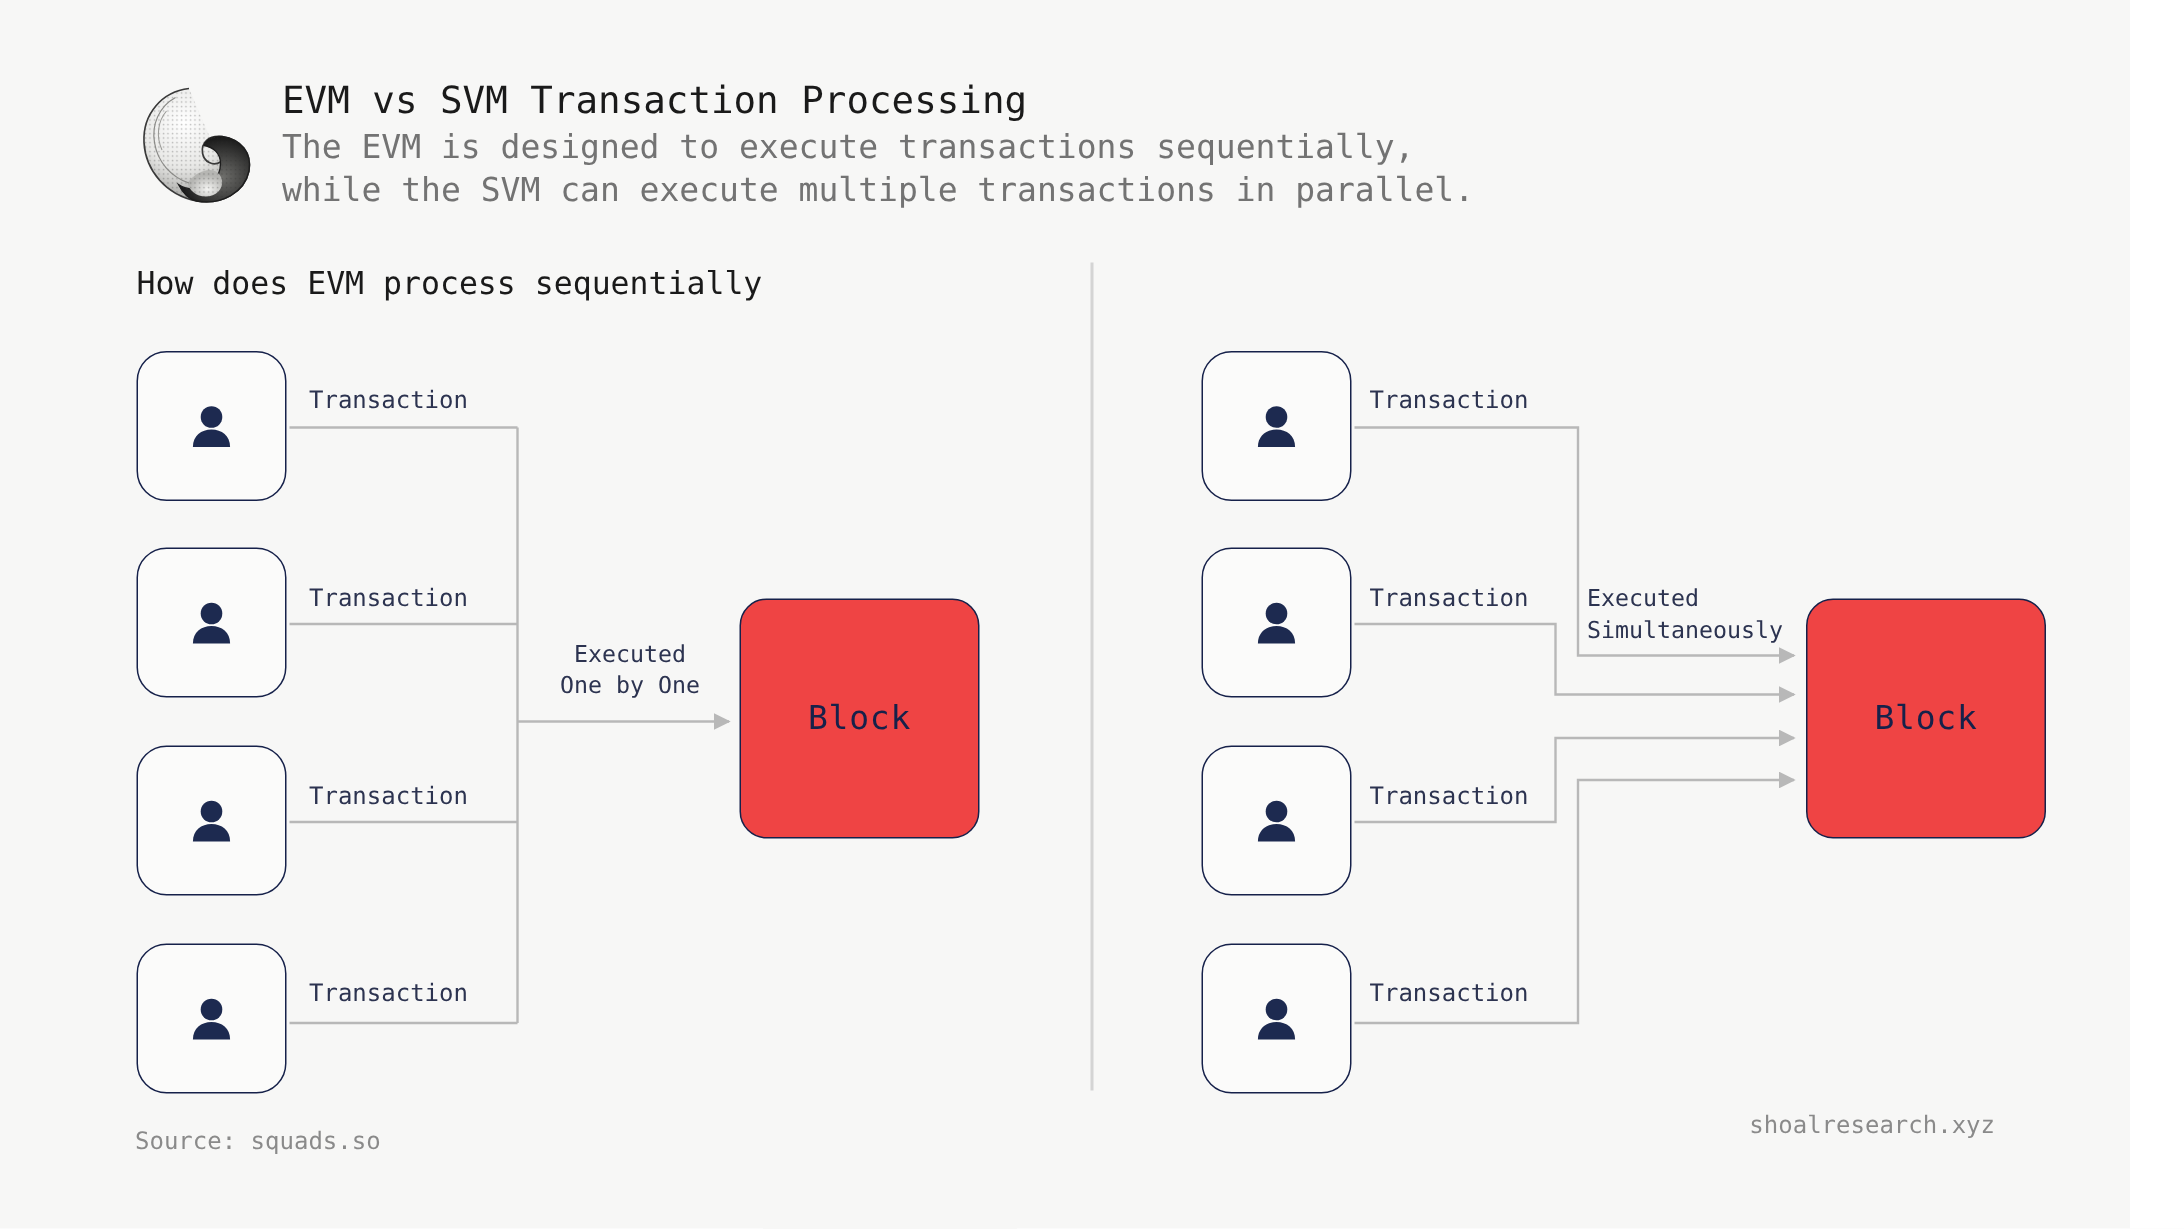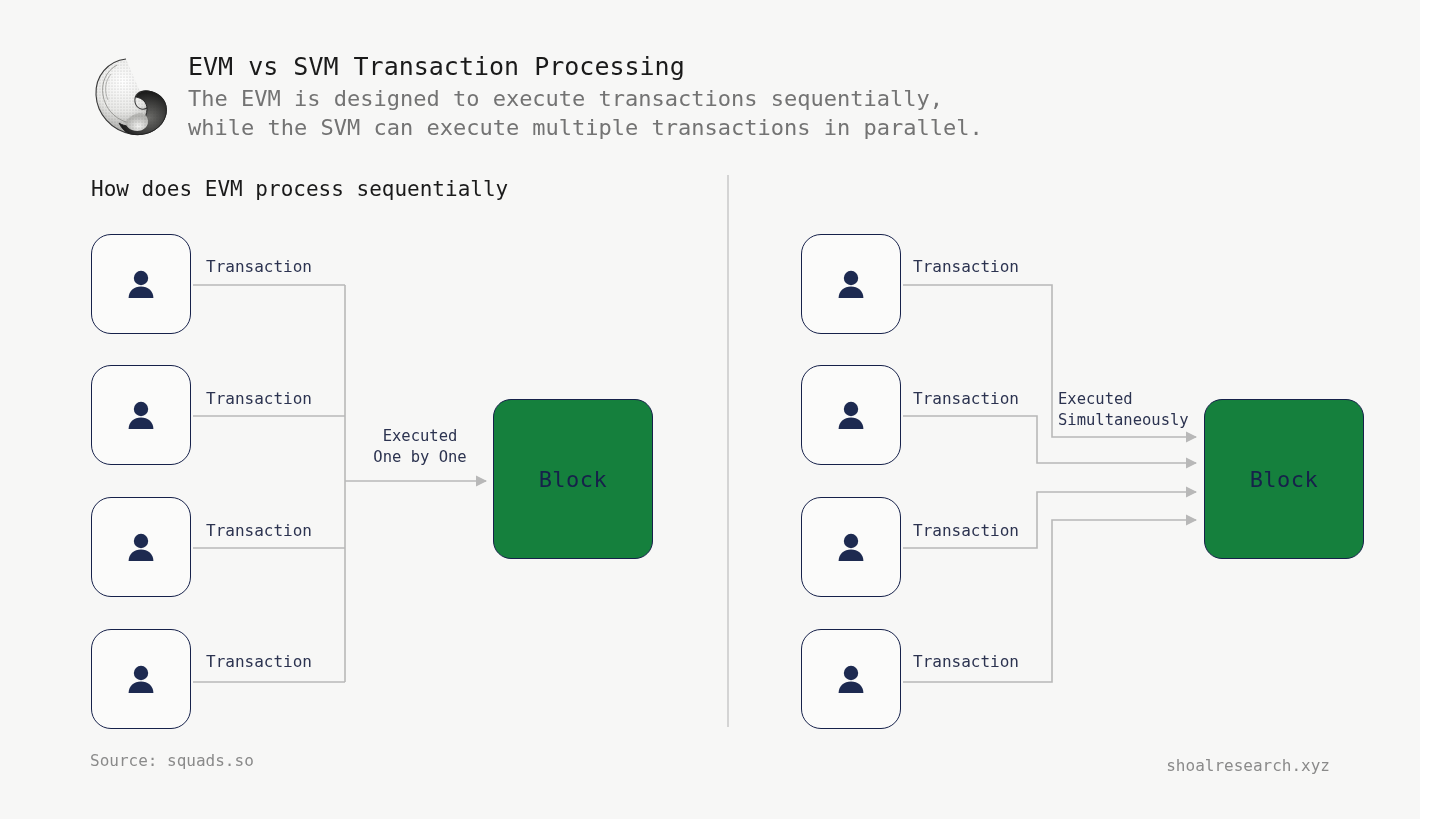--- a/index.html
+++ b/index.html
@@ -112,21 +112,21 @@
     white-space: nowrap;
   }
   #exec-evm { left: 352px; top: 426px; width: 136px; }
   #exec-svm { left: 1058px; top: 389px; width: 134px; text-align: left; }
 
   
   .block-box {
     position: absolute;
     border: 1.8px solid #16214a;
     border-radius: 18px;
-    background: #15803d;
+    background: #ef4444;
     box-sizing: border-box;
     display: flex;
     align-items: center;
     justify-content: center;
   }
   .block-label {
     font-size: 22px;
     color: #16214a;
     letter-spacing: 0.5px;
   }
@@ -134,21 +134,21 @@
   #block-svm { left: 1204px; top: 399px; width: 160px; height: 160px; }
 
   
   .footer-text {
     position: absolute;
     font-size: 16px;
     color: #8a8a8a;
     white-space: nowrap;
   }
   #source-note { left: 90px; top: 751px; }
-  #site-note { right: 90px; top: 756px; }
+  #site-note { right: 90px; top: 740px; }
 </style>
 </head>
 <body>
 
 <div id="canvas">
 
   <svg id="logo" viewBox="0 0 92 92">
     <defs>
       <radialGradient id="shellA" cx="38%" cy="30%" r="72%">
         <stop offset="0%" stop-color="#ffffff"></stop>

